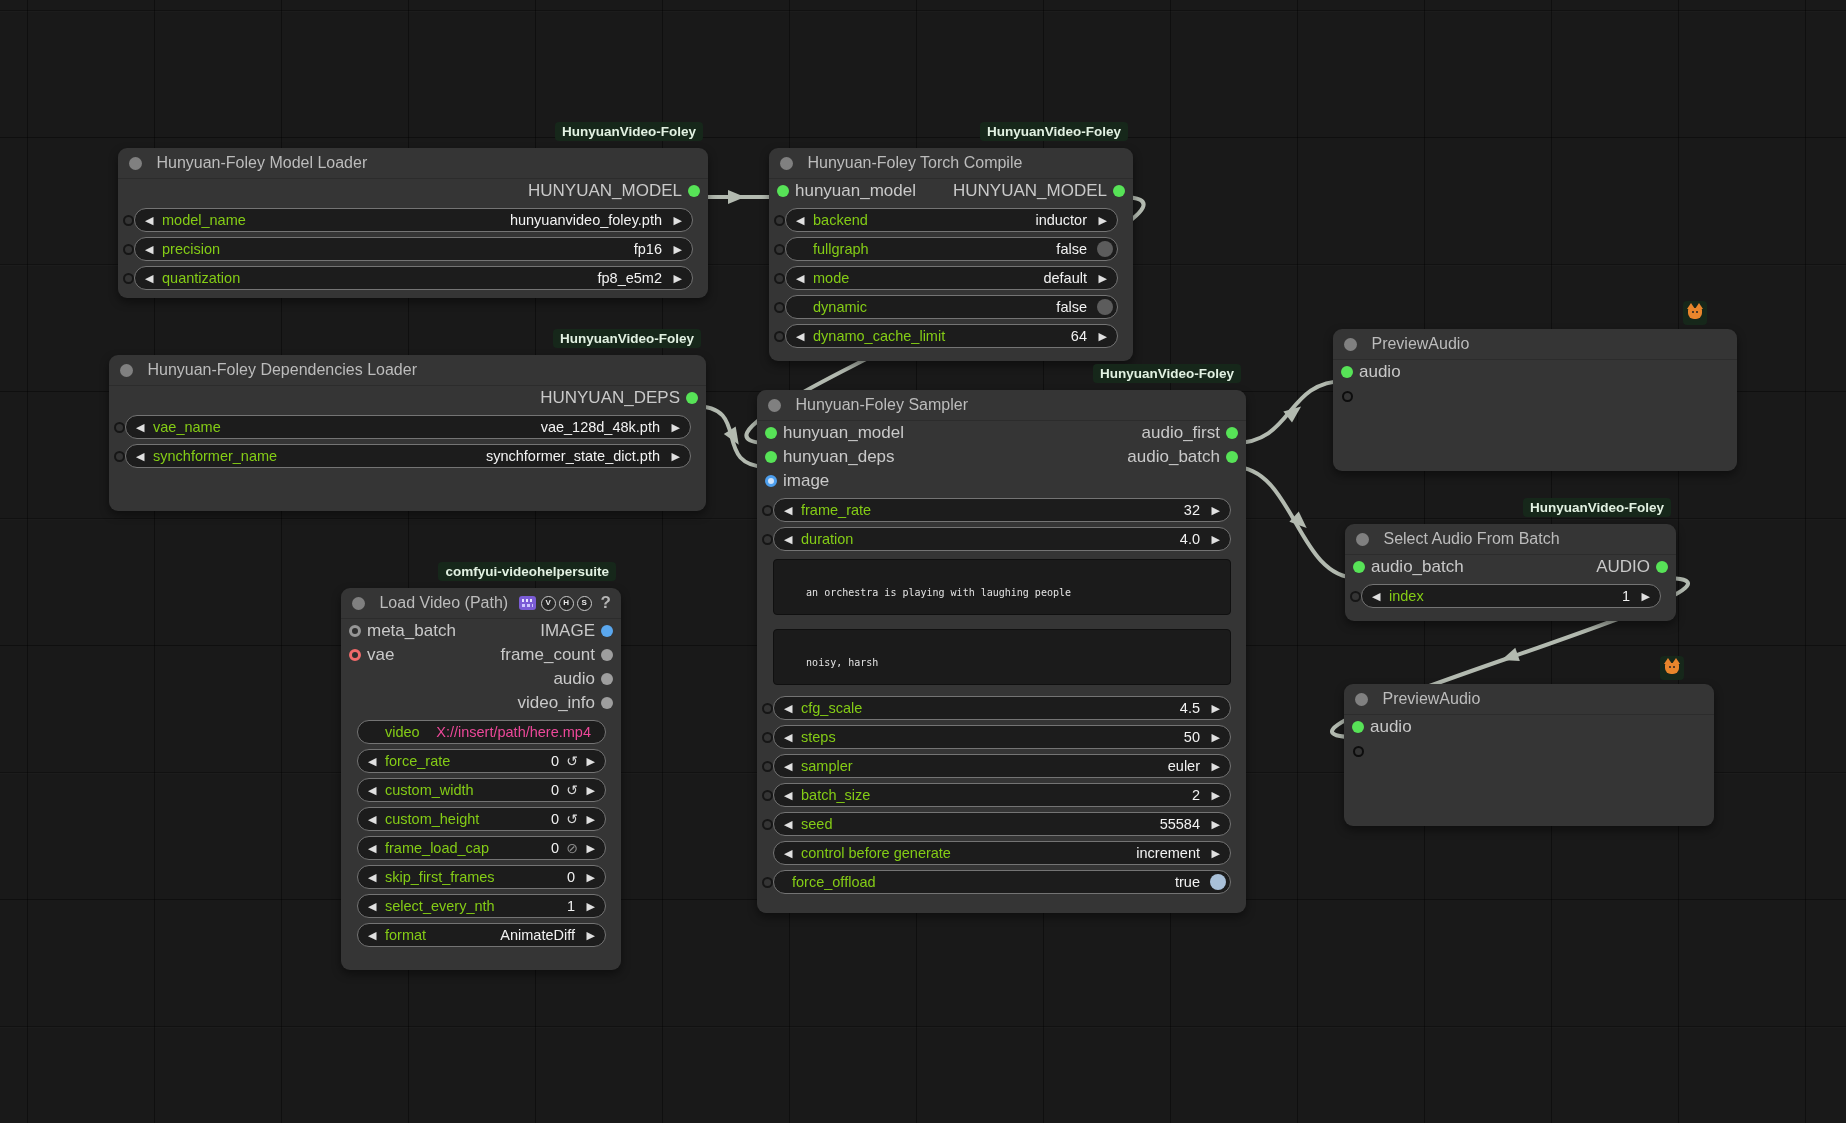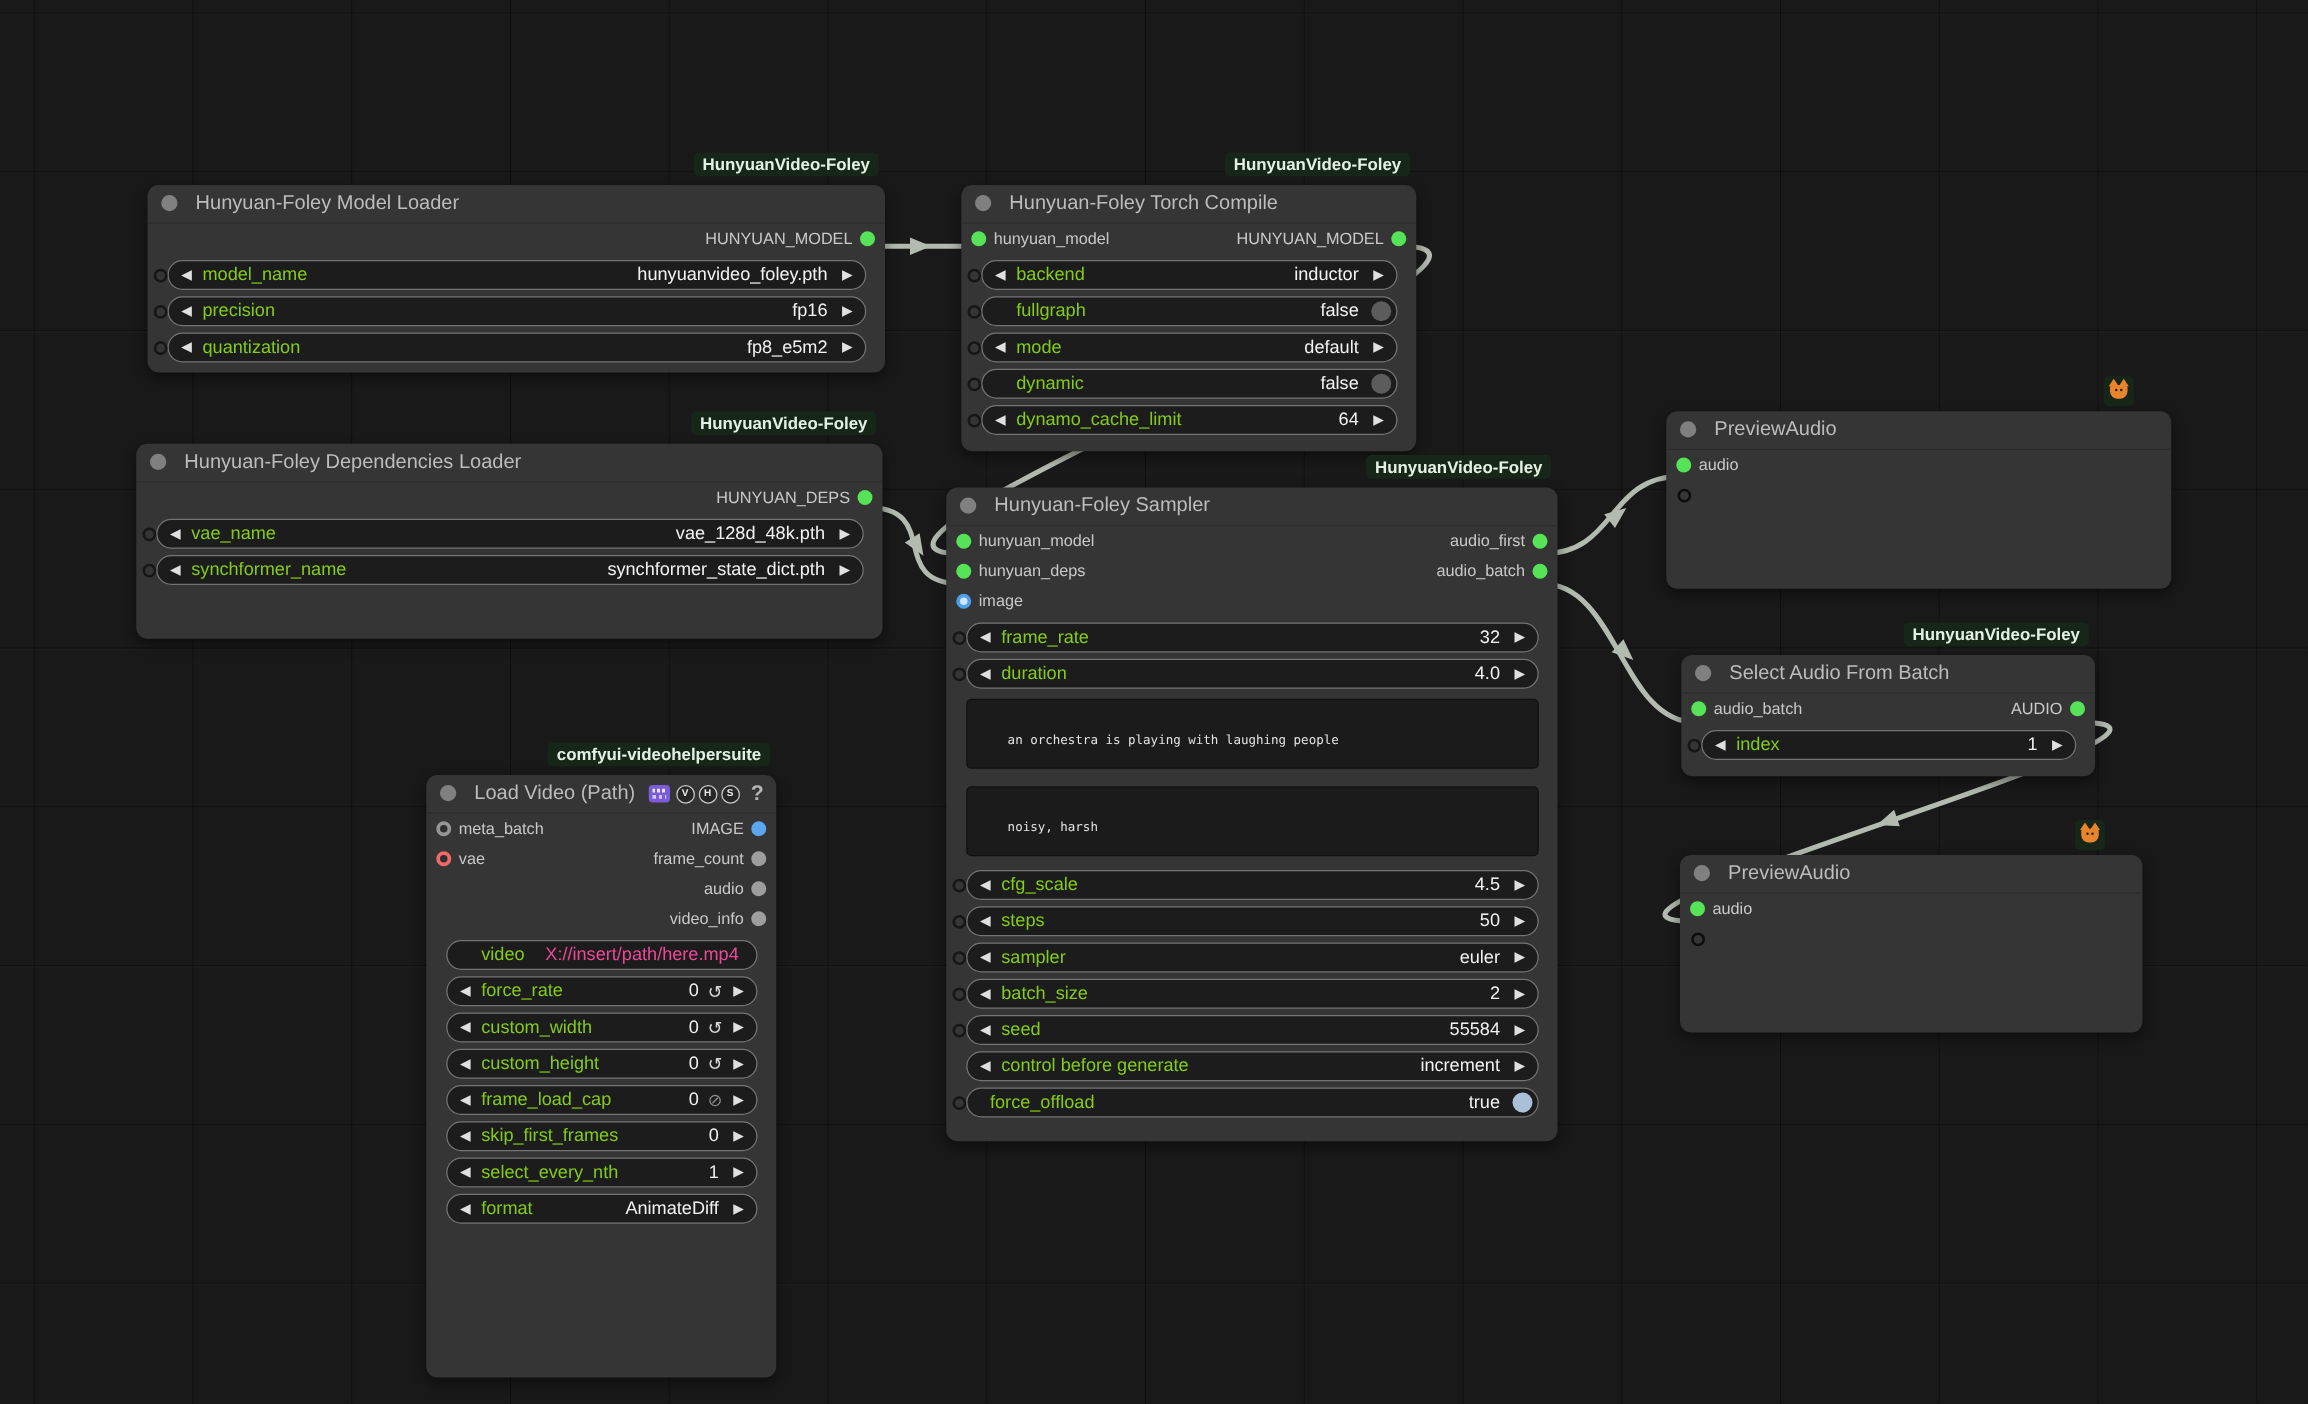--- a/index.html
+++ b/index.html
@@ -19,21 +19,21 @@
   .node{
     position:absolute;z-index:2;background:#353535;border-radius:9px;
     box-shadow:0 4px 10px rgba(0,0,0,.45);color:#c6c6c6;
   }
   .ntitle{
     height:30px;line-height:30px;padding-left:11px;font-size:16px;color:#bcbcbc;
     border-bottom:1px solid #2c2c2c;white-space:nowrap;position:relative;
   }
   .tdot{display:inline-block;width:13px;height:13px;border-radius:50%;
     background:#808080;margin-right:10px;vertical-align:-2px;}
-  .slotrow{position:relative;height:24px;line-height:24px;font-size:13px;}
+  .slotrow{position:relative;height:24px;line-height:24px;font-size:17px;}
   .inlabel{margin-left:26px;color:#c9c9c9;}
   .outlabel{position:absolute;right:26px;color:#c9c9c9;}
   .d{position:absolute;top:50%;margin-top:-6px;width:12px;height:12px;border-radius:50%;box-sizing:border-box;}
   .d-in{left:8px;} .d-out{right:8px;}
   .g{background:#57e357;} .b{background:#5aa7ee;} .gray{background:#9e9e9e;}
   .donut-gray{background:#2e2e2e;border:3px solid #969696;}
   .donut-red{background:#2e2e2e;border:3px solid #f06a6a;}
   .donut-blue{background:#cfe3fa;border:3px solid #4d9fee;}
   .ring{position:absolute;left:9px;top:50%;margin-top:-5px;width:7px;height:7px;
     border:2px solid #0d0d0d;border-radius:50%;background:transparent;}
@@ -162,21 +162,21 @@
   </div>
   <div class="widget">
     <span class="wsock"></span>
     <span class="arr arr-l"></span>
     <span class="wlabel">synchformer_name</span>
     <span class="wvalue">synchformer_state_dict.pth</span>
     <span class="arr arr-r"></span>
   </div>
 </div>
 
-<div class="node" style="left:341px;top:588px;width:280px;height:482px;margin-top:32px;">
+<div class="node" style="left:341px;top:588px;width:280px;height:382px;">
   <div class="badge">comfyui-videohelpersuite</div>
   <div class="ntitle">
     <span class="tdot"></span>
     <span>Load Video (Path)</span>
     <span class="titleicons">
       <span class="vhslogo"></span>
       <span class="cletter">V</span>
       <span class="cletter">H</span>
       <span class="cletter">S</span>
       <span class="qmark">?</span>

